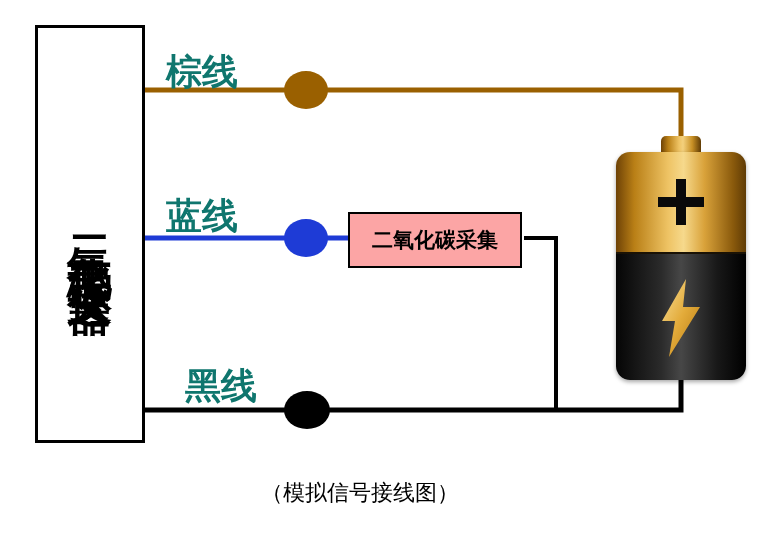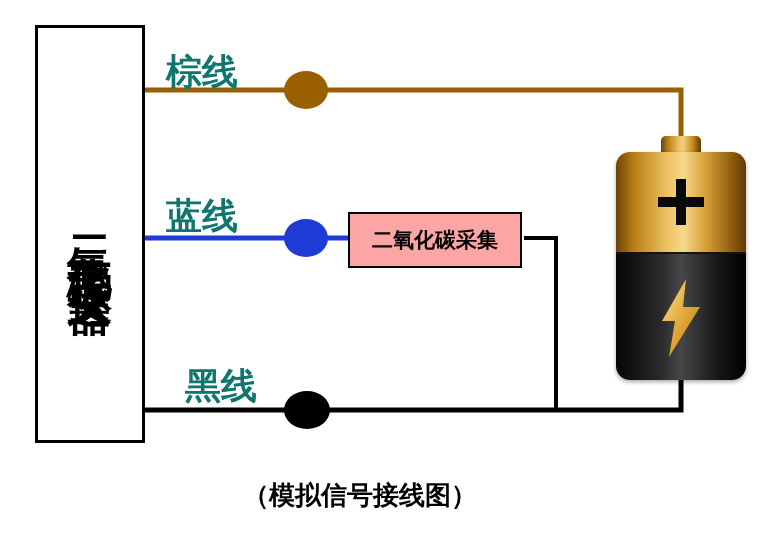--- a/index.html
+++ b/index.html
@@ -65,22 +65,22 @@
     font-size: 21px;
     font-weight: bold;
     color: #000;
     white-space: nowrap;
   }
   .caption {
     position: absolute;
     left: 150px; top: 478px;
     width: 420px;
     text-align: center;
-    font-size: 26px;
-    font-weight: bold;
+    font-size: 22px;
+    font-weight: normal;
     color: #000;
     z-index: 2;
     white-space: nowrap;
   }
   
   .battery {
     position: absolute;
     left: 616px; top: 136px;
     width: 130px; height: 244px;
     z-index: 2;

